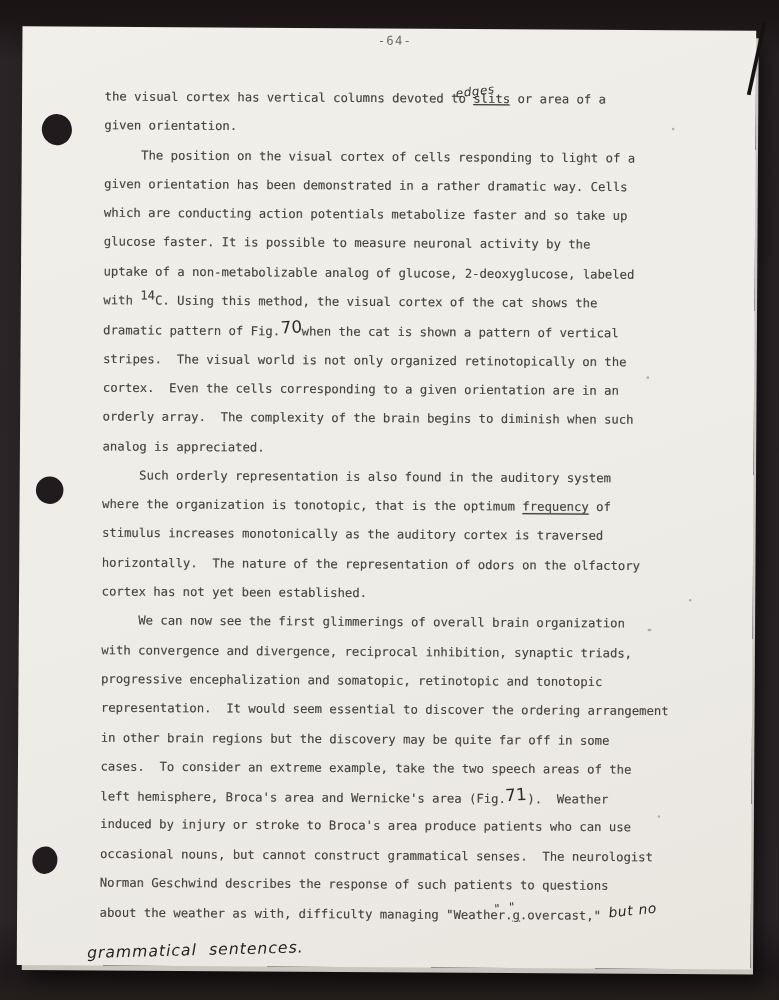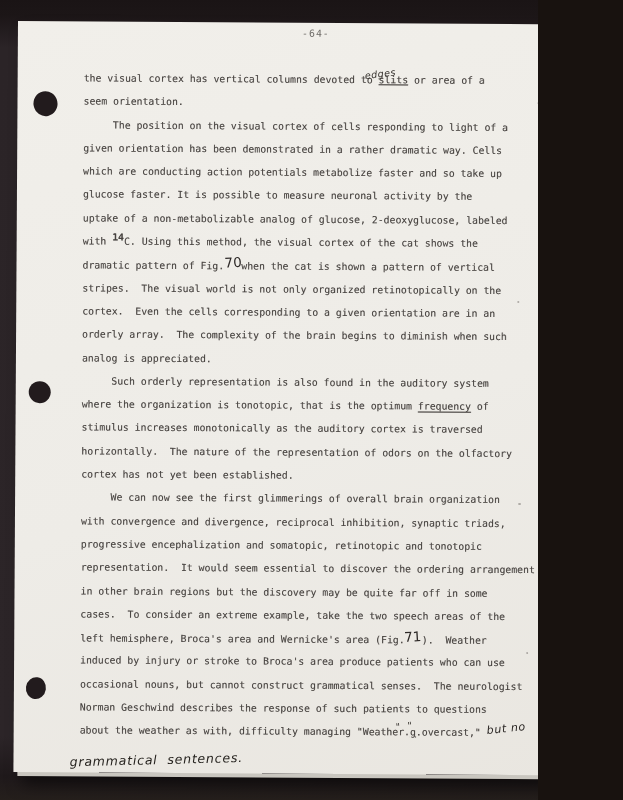--- a/index.html
+++ b/index.html
@@ -3,21 +3,21 @@
 <meta charset="utf-8">
 <style>
   html,body{margin:0;padding:0;}
   body{
     width:623px;height:800px;
     font-family:"DejaVu Sans Mono", monospace;
     background:#18120f;
     overflow:hidden;
   }
   .screen{
-    position:relative;width:538px;height:800px;overflow:hidden;
+    position:relative;width:623px;height:800px;overflow:hidden;
     background:linear-gradient(180deg,#1a1415 0%,#1c1617 2%,#2b2427 6%,#2c2528 92%,#1f191b 97%,#251f1c 100%);
   }
   .page{
     position:absolute;left:18px;top:21px;width:587px;height:751px;
     background:linear-gradient(160deg,#f1efea 0%,#eeece7 55%,#e9e6e0 100%);
     transform:rotate(0.35deg);
     transform-origin:top left;
     box-shadow:3px 5px 0 -1px #c9c6bf, 9px 12px 16px rgba(0,0,0,0.55);
   }
   .page-number{
@@ -42,21 +42,21 @@
   .line span{white-space:pre;}
   .strike{text-decoration:line-through;text-decoration-thickness:1.2px;text-decoration-color:#474340;}
   .noted{position:relative;text-decoration:underline;}
   .note{
     position:absolute;left:-14px;top:-12px;
     font-family:"DejaVu Sans",sans-serif;font-style:italic;
     font-size:9.5px;color:#34302c;
     transform:rotate(-7deg);text-decoration:none;display:inline-block;
     text-shadow:none;letter-spacing:0.5px;
   }
-  .sup{position:relative;top:-4.5px;font-weight:bold;}
+  .sup{position:relative;top:-4.5px;}
   .u{text-decoration:underline;text-underline-offset:2px;}
   .hw{
     font-family:"DejaVu Sans",sans-serif;font-size:13.5px;color:#2e2a28;
     position:relative;top:-2px;display:inline-block;transform:rotate(-4deg);
     text-shadow:none;
   }
   .hws{
     font-family:"DejaVu Sans",sans-serif;font-style:italic;font-size:11px;
     color:#2a2624;position:relative;top:-4px;display:inline-block;
     transform:rotate(-6deg);letter-spacing:0.6px;text-shadow:none;
@@ -82,21 +82,21 @@
 
 <div class="screen">
   <div class="page">
     <div class="edge-line"></div>
     <div class="hole hole-1"></div>
     <div class="hole hole-2"></div>
     <div class="hole hole-3"></div>
     <div class="page-number">-64-</div>
     <div class="text-block">
         <div class="line"><span>the visual cortex has vertical columns devoted to </span><span class="strike noted">slits<span class="note">edges</span></span><span> or area of a</span></div>
-        <div class="line"><span>seem orientation.</span></div>
+        <div class="line"><span>given orientation.</span></div>
         <div class="line"><span>     The position on the visual cortex of cells responding to light of a</span></div>
         <div class="line"><span>given orientation has been demonstrated in a rather dramatic way. Cells</span></div>
         <div class="line"><span>which are conducting action potentials metabolize faster and so take up</span></div>
         <div class="line"><span>glucose faster. It is possible to measure neuronal activity by the</span></div>
         <div class="line"><span>uptake of a non-metabolizable analog of glucose, 2-deoxyglucose, labeled</span></div>
         <div class="line"><span>with </span><span class="sup">14</span><span>C. Using this method, the visual cortex of the cat shows the</span></div>
         <div class="line"><span>dramatic pattern of Fig.</span><span class="hw">70</span><span>when the cat is shown a pattern of vertical</span></div>
         <div class="line"><span>stripes.  The visual world is not only organized retinotopically on the</span></div>
         <div class="line"><span>cortex.  Even the cells corresponding to a given orientation are in an</span></div>
         <div class="line"><span>orderly array.  The complexity of the brain begins to diminish when such</span></div>

